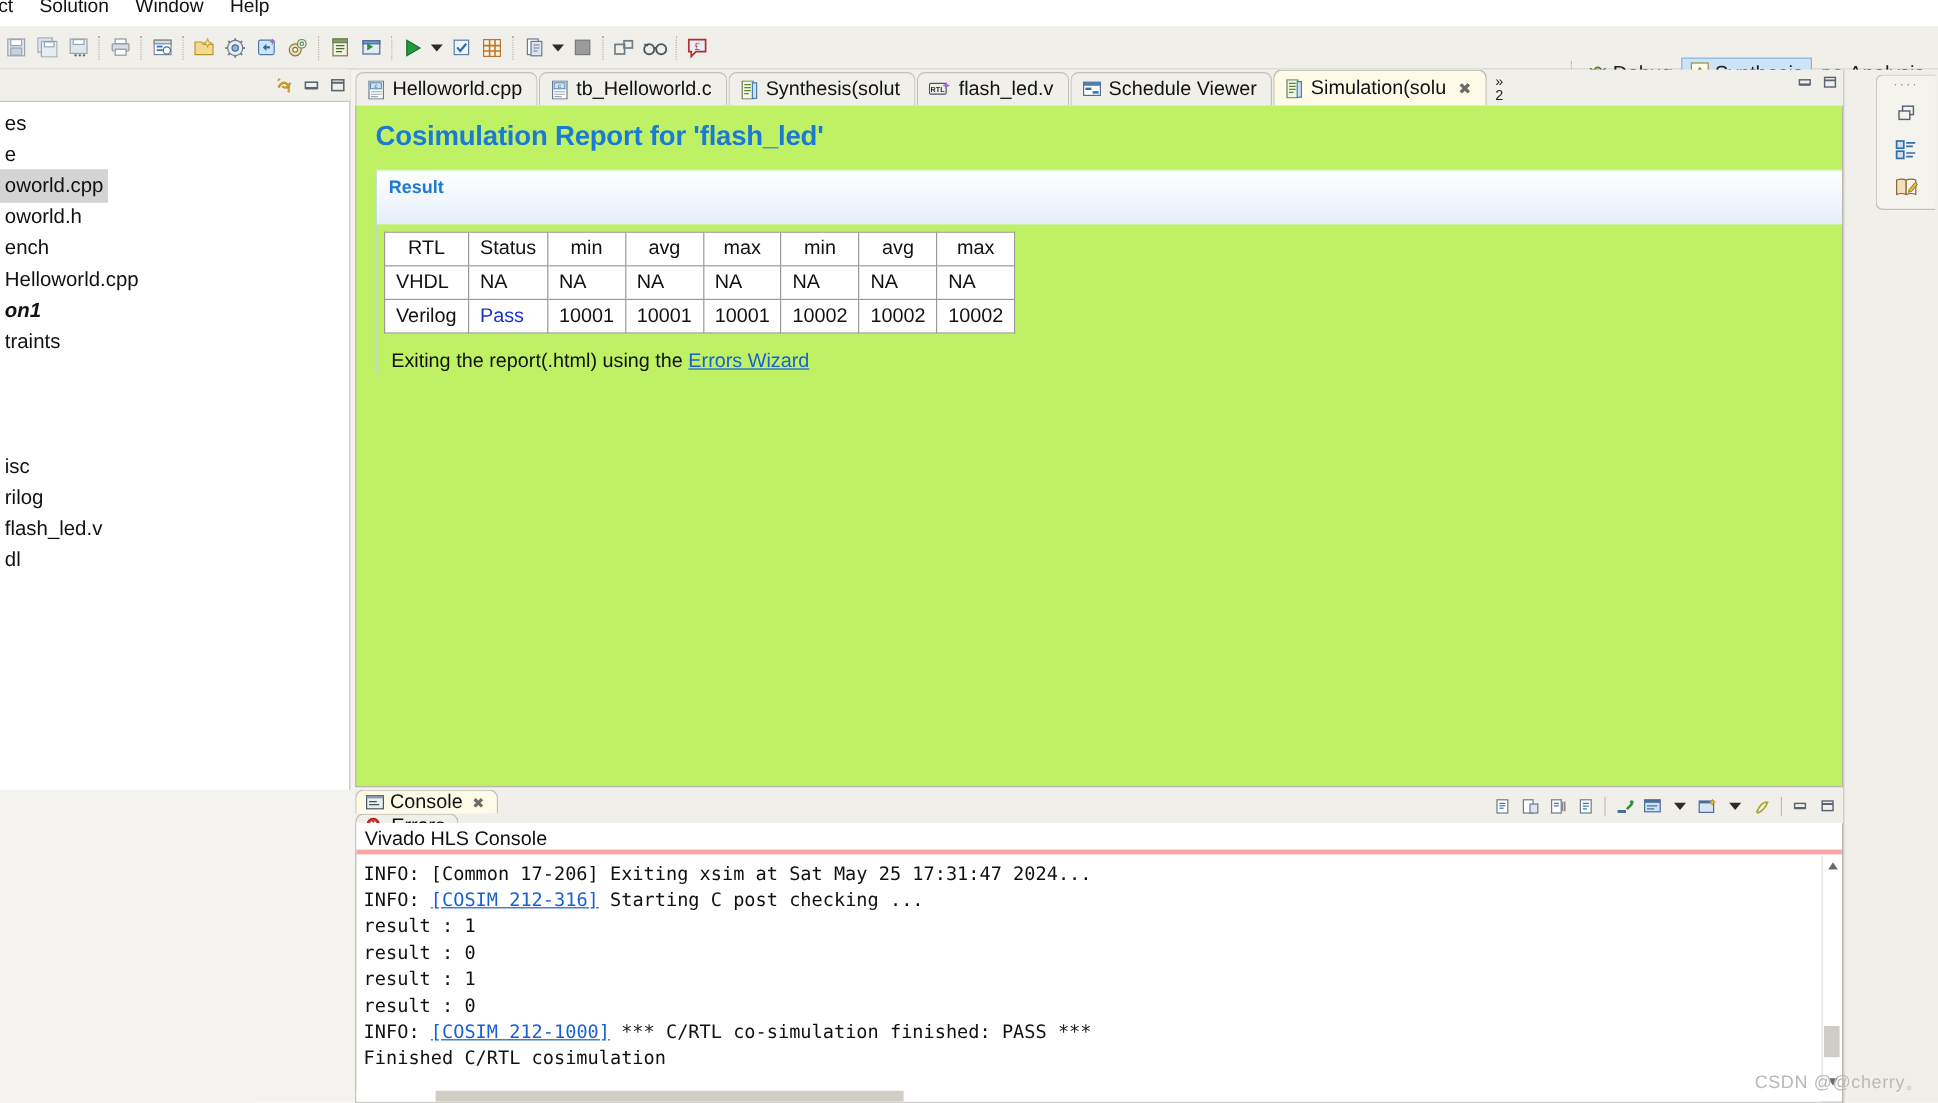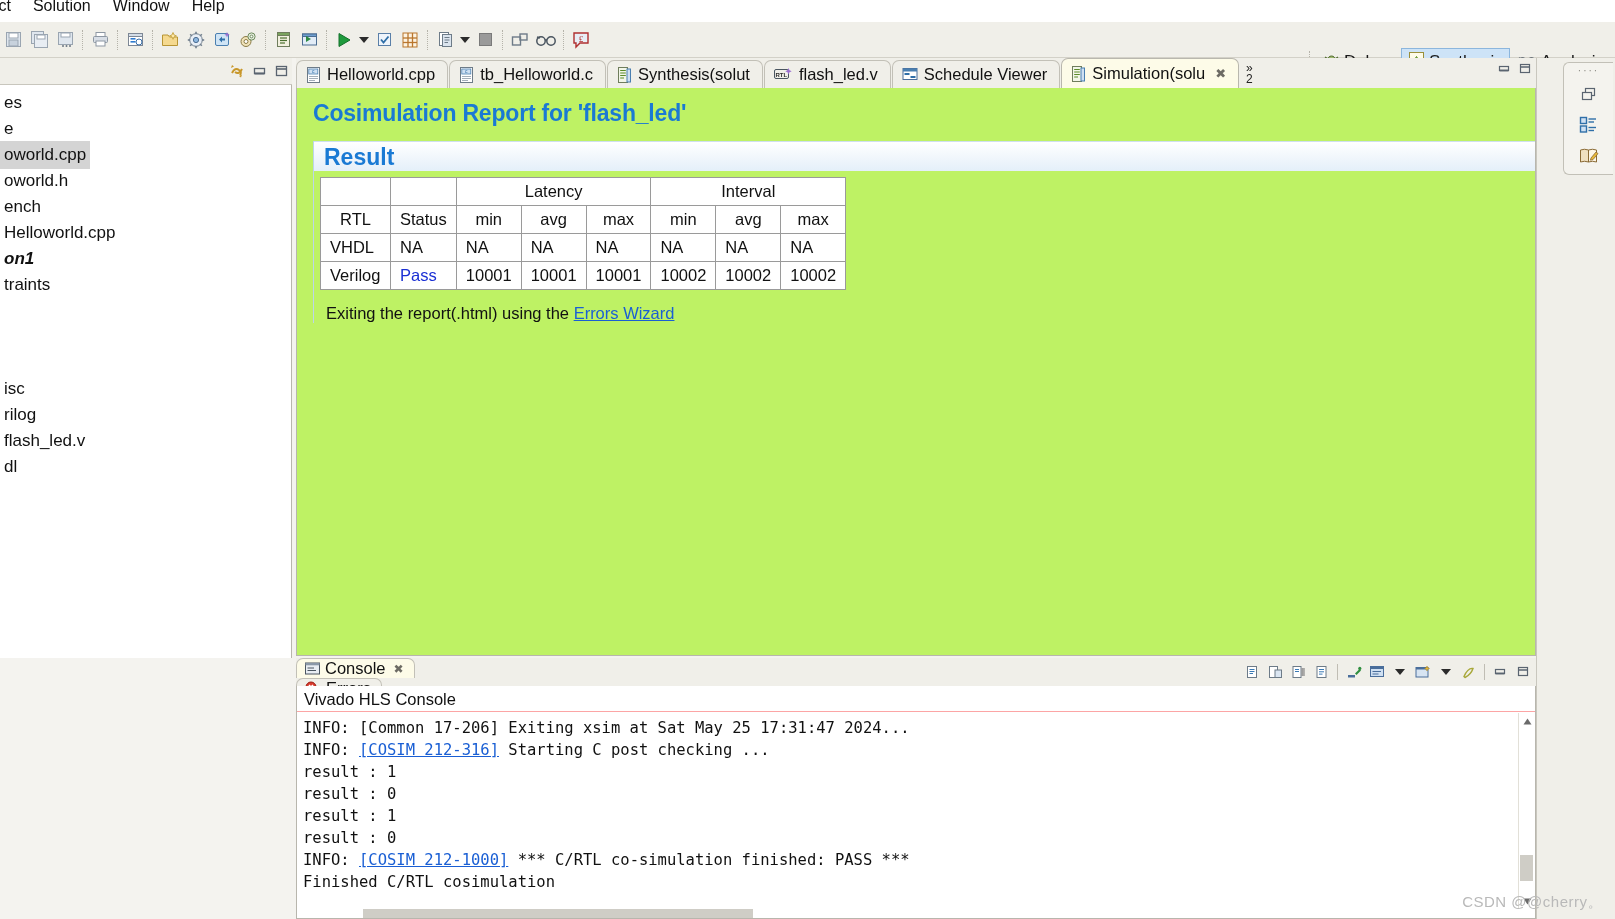--- a/index.html
+++ b/index.html
@@ -135,25 +135,25 @@
   }
   .report-scroll { padding: 12px 0 0 10px; position: relative; height: 100%; }
   .report-title {
     font-size: 23px; font-weight: bold; color: #1a7ad4;
     margin: 0 0 14px 6px; letter-spacing: -0.2px;
   }
   .result-box {
     margin-left: 6px; width: 1228px; border-left: 1px solid #bcd5ea;
   }
   .result-head {
-    height: 30px; line-height: 30px;
+    height: 46px; line-height: 30px;
     background: linear-gradient(#ffffff, #e4eff9);
     border-top: 1px solid #cfe0ef;
     padding-left: 10px;
-    font-size: 23px; font-weight: bold; color: #1a7ad4;
+    font-size: 15px; font-weight: bold; color: #1a7ad4;
   }
   .res-table {
     border-collapse: collapse; margin: 6px 0 0 6px;
     font-size: 16.5px; color: #111; background: #fff;
   }
   .res-table td, .res-table th {
     border: 1px solid #9a9a9a; height: 28px; padding: 0 9px;
     font-weight: normal; white-space: nowrap;
   }
   .res-table .ctr { text-align: center; }
@@ -192,21 +192,21 @@
   }
   .ct-btn { width: 21px; height: 21px; display: flex; align-items: center; justify-content: center; }
   .ct-sep { width: 1px; height: 16px; border-left: 1px solid #c0bdb4; margin: 0 3px; }
   .console-body {
     position: absolute; left: 0; top: 28px; right: 0; bottom: 0;
     background: #ffffff; border: 1px solid #b8b6ad; border-top: none;
   }
   .console-header {
     height: 26px; line-height: 26px; padding-left: 7px;
     font-size: 16.5px; color: #111;
-    border-bottom: 1px solid #fca5a5;
+    border-bottom: 4px solid #fca5a5;
     background: #ffffff;
   }
   .console-out {
     position: absolute; left: 0; top: 27px; right: 17px; bottom: 9px;
     overflow: hidden; padding: 4px 0 0 6px;
     font-family: "DejaVu Sans Mono", "Liberation Mono", monospace;
     font-size: 15.5px; line-height: 22px; color: #111; white-space: pre;
   }
   .console-out .lnk { color: #1a5fd4; text-decoration: underline; }
   .cscroll-v {
@@ -626,26 +626,20 @@
 
     <div class="editor-body">
       <div class="report-scroll">
         <h1 class="report-title">Cosimulation Report for 'flash_led'</h1>
 
         <div class="result-box">
           <div class="result-head">Result</div>
 
           <table class="res-table">
             <tbody id="restable">
-                <tr>
-                  <td colspan="1" class="ctr cell-w-rtl"></td>
-                  <td colspan="1" class="ctr cell-w-status"></td>
-                  <td colspan="3" class="ctr ">Latency</td>
-                  <td colspan="3" class="ctr ">Interval</td>
-                </tr>
                 <tr>
                   <td class="ctr cell-w-rtl">RTL</td>
                   <td class="ctr cell-w-status">Status</td>
                   <td class="ctr cell-w-num">min</td>
                   <td class="ctr cell-w-num">avg</td>
                   <td class="ctr cell-w-num">max</td>
                   <td class="ctr cell-w-num">min</td>
                   <td class="ctr cell-w-num">avg</td>
                   <td class="ctr cell-w-num">max</td>
                 </tr>

